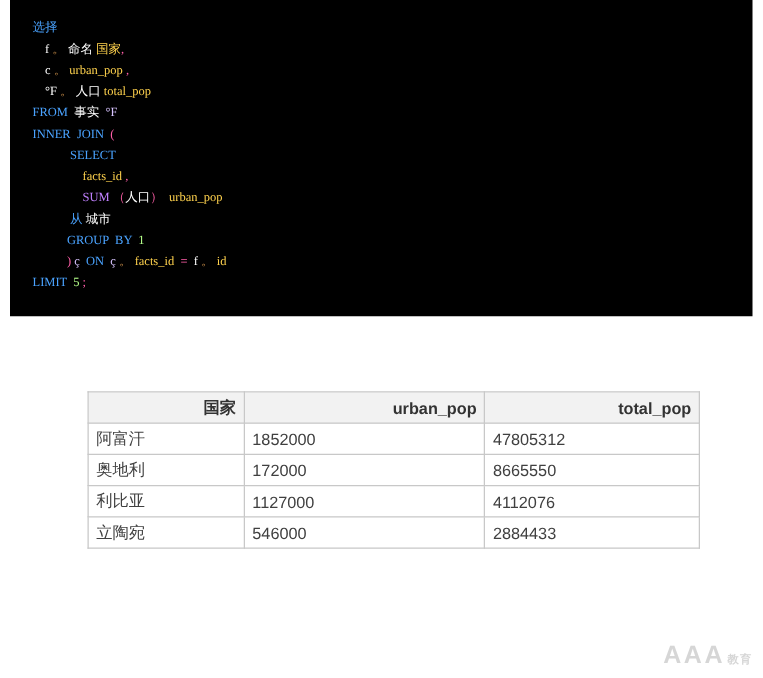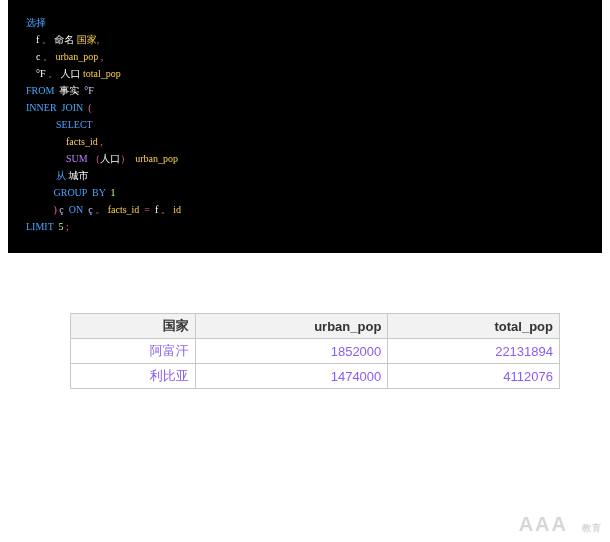--- a/index.html
+++ b/index.html
@@ -36,22 +36,22 @@
     margin: 0 50px 20px 70px;
   }
   table {
     border-collapse: collapse;
     width: 100%;
     font-size: 13px;
   }
   th, td {
     border: 1px solid #c8c8c8;
     padding: 3px 6px;
-    text-align: right;
-    color: #8b5cf6;
+    text-align: left;
+    color: #404040;
   }
   th {
     background: #f2f2f2;
     font-weight: bold;
     text-align: right;
     color: #333;
   }
   .watermark {
     position: fixed;
     right: 8px;
@@ -59,21 +59,21 @@
     font-size: 20px;
     font-weight: bold;
     color: rgba(180,180,180,0.55);
     letter-spacing: 2px;
     pointer-events: none;
     font-family: Arial, sans-serif;
   }
   .watermark .sub {
     font-size: 9px;
     letter-spacing: 1px;
-    margin-left: 14px;
+    margin-left: 2px;
   }
 </style>
 </head>
 <body>
 
 <div class="code-block"><span class="kw">选择</span>
     <span class="id">f</span> <span class="dot">。</span> <span class="id">命名</span> <span class="col">国家</span><span class="op">,</span>
     <span class="id">c</span> <span class="dot">。</span> <span class="col">urban_pop</span> <span class="op">,</span>
     <span class="id">°F</span> <span class="dot">。</span> <span class="id">人口</span> <span class="col">total_pop</span>
 <span class="kw">FROM</span>  <span class="id">事实</span>  <span class="alias">°F</span>
@@ -94,26 +94,36 @@
       <tr>
         <th>国家</th>
         <th>urban_pop</th>
         <th>total_pop</th>
       </tr>
     </thead>
     <tbody>
       <tr>
         <td>阿富汗</td>
         <td>1852000</td>
-        <td>22131894</td>
+        <td>47805312</td>
+      </tr>
+      <tr>
+        <td>奥地利</td>
+        <td>172000</td>
+        <td>8665550</td>
       </tr>
       <tr>
         <td>利比亚</td>
-        <td>1474000</td>
+        <td>1127000</td>
         <td>4112076</td>
+      </tr>
+      <tr>
+        <td>立陶宛</td>
+        <td>546000</td>
+        <td>2884433</td>
       </tr>
     </tbody>
   </table>
 </div>
 
 <div class="watermark">
   <span>AAA</span><span class="sub">教育</span>
 </div>
 
 </body></html>

